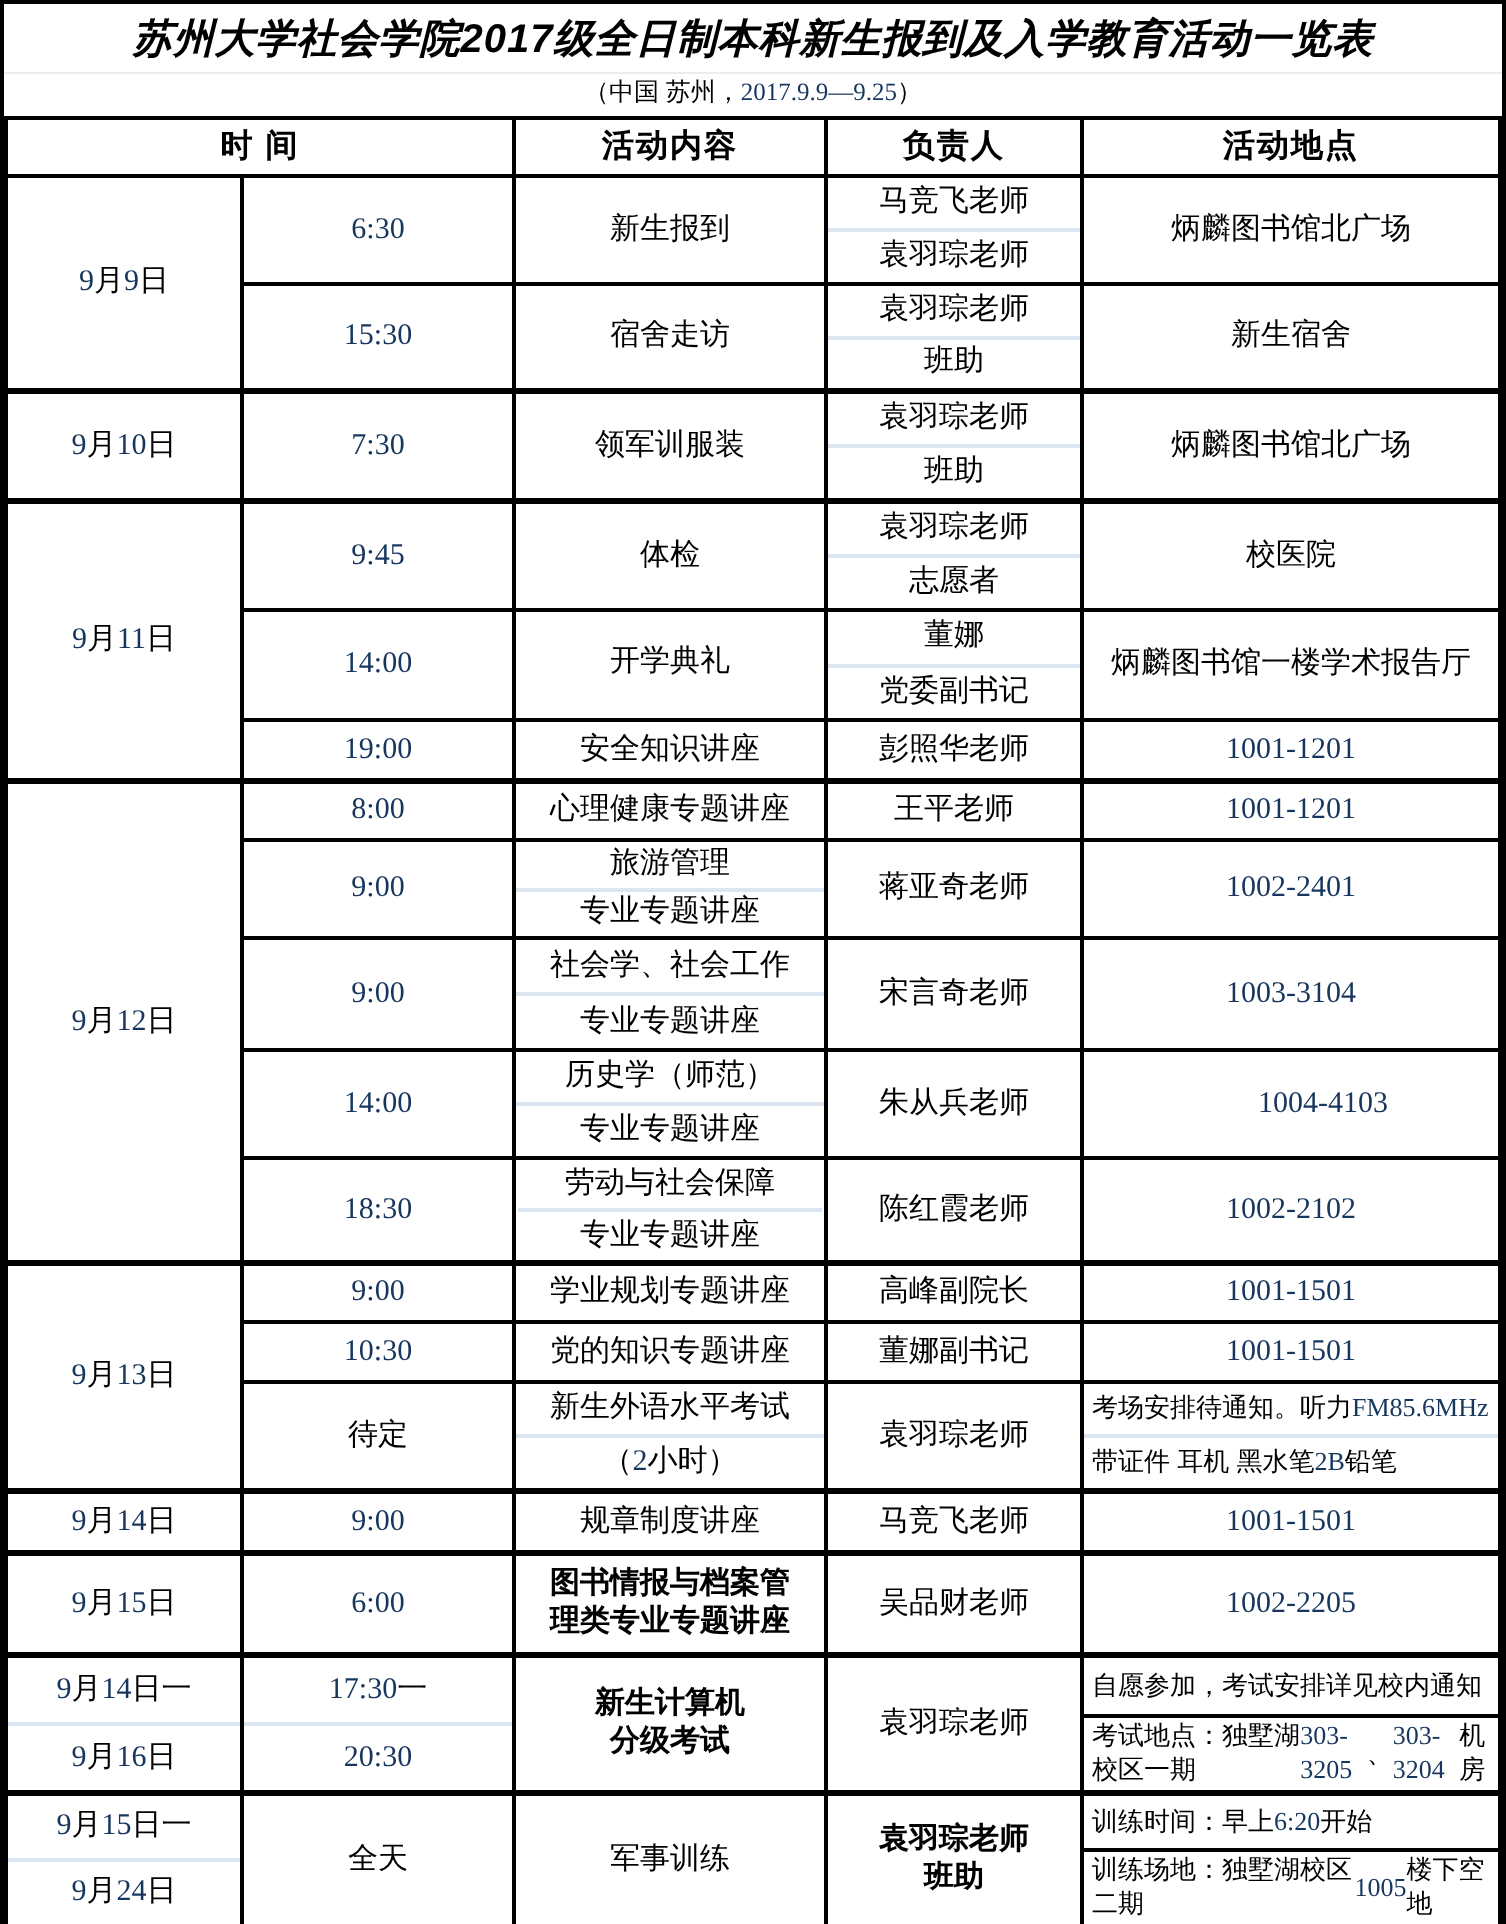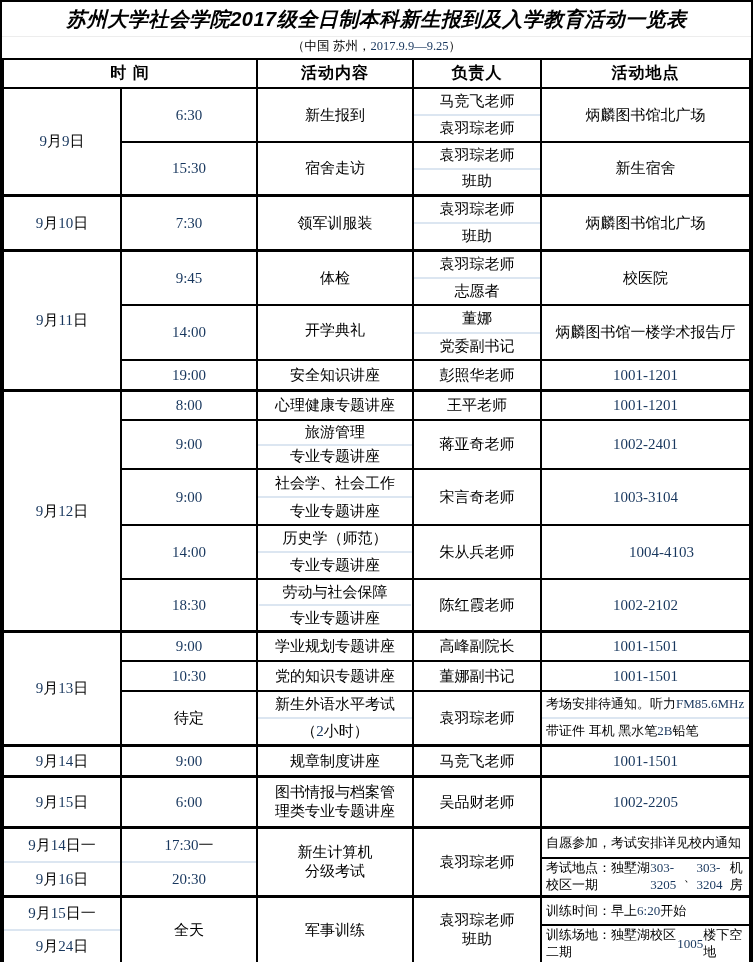--- a/index.html
+++ b/index.html
@@ -28,21 +28,21 @@
   }
   tr.group-start td{border-top:3px solid #000;}
   .num{font-family:"Liberation Serif",serif;color:#17365d;}
   .cell-stack{display:flex;flex-direction:column;height:100%;width:100%;box-sizing:border-box;}
   .cell-stack.vcenter{justify-content:center;}
   .cell-line{
     flex:1 1 0;display:flex;align-items:center;justify-content:center;
     font-size:15px;line-height:1.25;padding:1px 3px;box-sizing:border-box;
     text-align:center;
   }
-  .cell-stack.tight .cell-line{flex:0 0 auto;padding:0 2px;}
+  .cell-stack.tight .cell-line{flex:0 0 auto;padding:0 2px;font-weight:bold;}
   .cell-line.left{justify-content:flex-start;text-align:left;padding-left:4px;padding-right:2px;}
   .cell-line.small{font-size:13px;line-height:1.3;}
   .cell-line.div-light{border-top:2px solid #dce6f1;}
   .cell-line.div-dark{border-top:2px solid #000;}
 </style>
 </head>
 <body>
 
 <div class="sheet">
 

